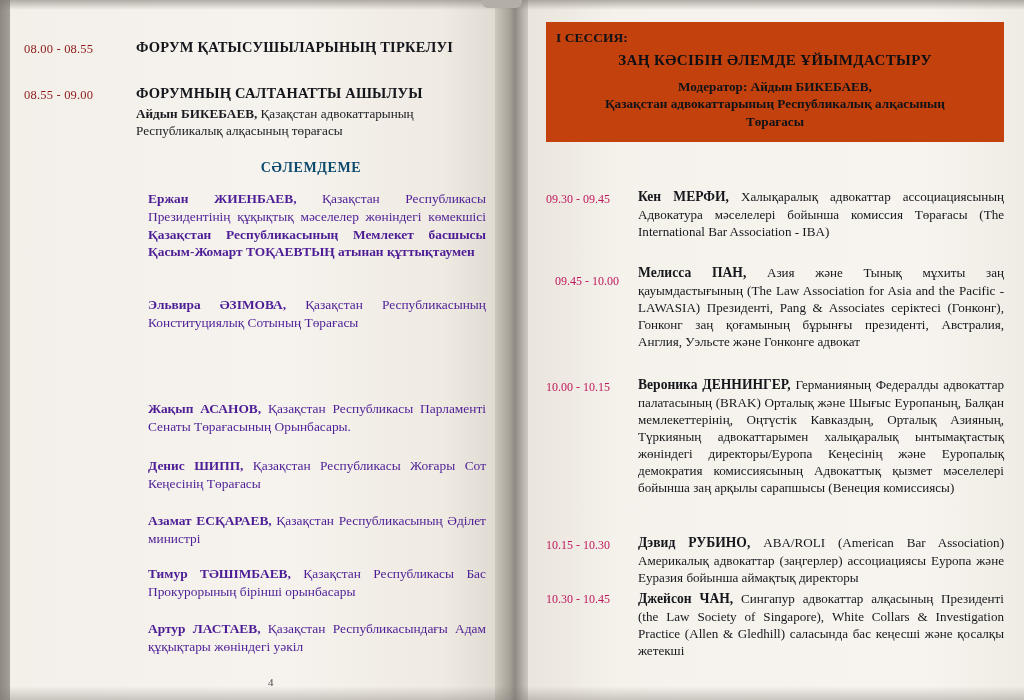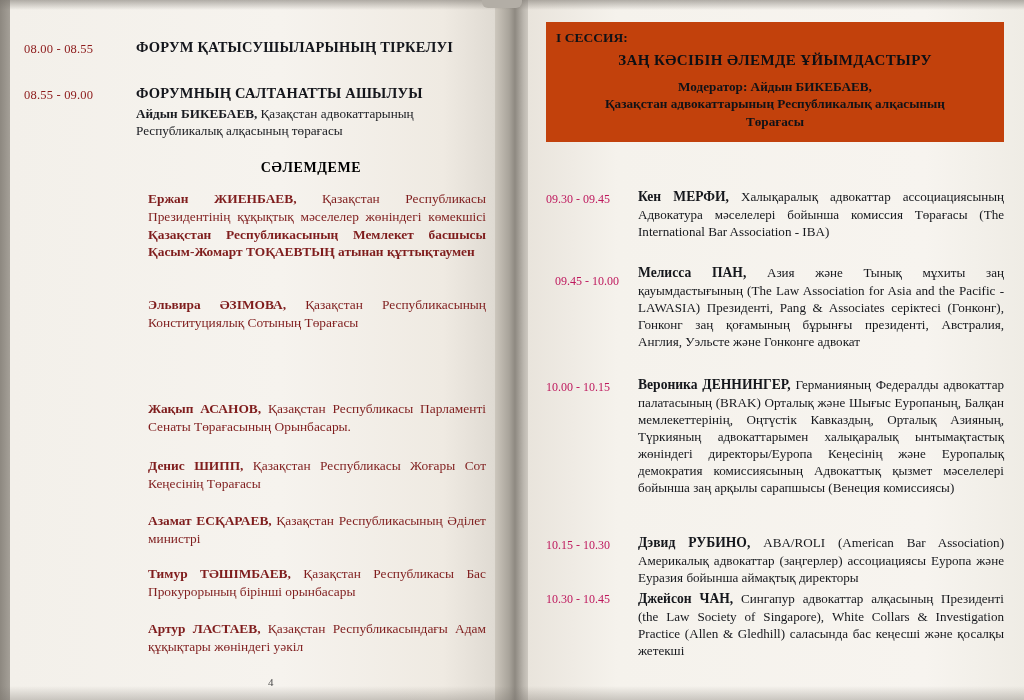--- a/index.html
+++ b/index.html
@@ -93,25 +93,25 @@
   .bold {
     font-weight: bold;
   }
   .center {
     text-align: center;
   }
   .greeting-head {
     font-size: 14px;
     font-weight: bold;
     letter-spacing: .6px;
-    color: #000000;
+    color: #0c4a6e;
   }
   .person {
     font-size: 13.4px;
-    color: #7f1d1d;
+    color: #4c1d95;
     line-height: 1.33;
     text-align: justify;
   }
   .person .nm {
     font-weight: bold;
   }
   .page-num {
     position: absolute;
     font-size: 11px;
     color: #4a4a4a;

